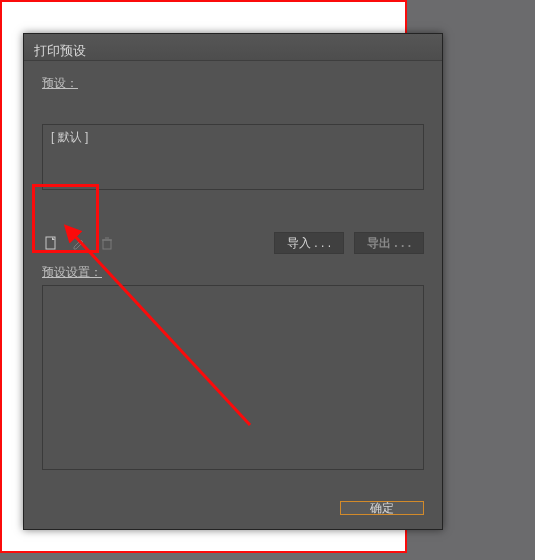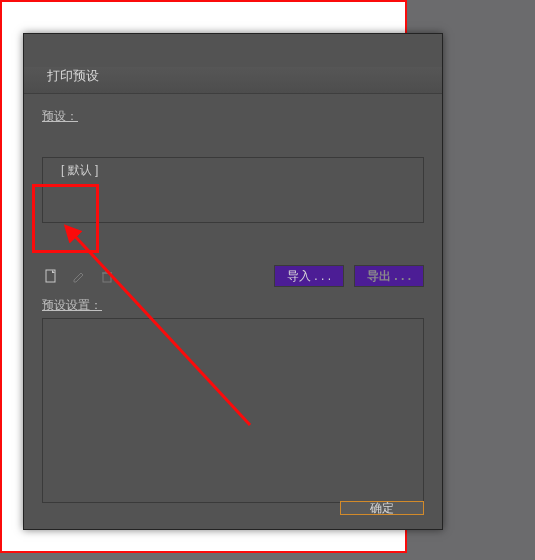--- a/index.html
+++ b/index.html
@@ -24,55 +24,54 @@
     left: 23px; top: 33px;
     width: 420px; height: 497px;
     background: #535353;
     border: 1px solid #232323;
     box-shadow: 0 0 8px rgba(0,0,0,.5);
   }
   .titlebar {
     height: 27px;
     background: linear-gradient(#565656,#4d4d4d);
     border-bottom: 1px solid #3e3e3e;
-    padding: 0 23px;
+    padding: 0 10px;
     display: flex;
-    align-items: flex-start;
+    align-items: flex-end;
     color: #d8d8d8;
     font-size: 13px;
-    margin-top: 33px;
   }
   .content { padding: 14px 18px 12px 18px; }
   .label { color: #c0c0c0; margin-bottom: 4px; text-decoration: underline; }
   .listbox {
     width: 100%; height: 66px;
     background: #535353;
     border: 1px solid #3a3a3a;
-    padding: 3px 18px;
+    padding: 3px 8px;
     color: #cfcfcf;
     line-height: 18px;
     font-size: 12px;
     margin-top: 32px;
   }
   .toolbar {
     display: flex;
     align-items: center;
     margin-top: 42px;
     gap: 10px;
   }
   .icon-btn {
     width: 18px; height: 18px;
     display: flex; align-items: center; justify-content: center;
     color: #bdbdbd;
   }
   .icon-btn.disabled { color: #7a7a7a; }
   .spacer { flex: 1; }
   .btn {
     min-width: 70px; height: 22px;
-    background: #4c1d95;
+    background: #404040;
     border: 1px solid #3a3a3a;
     color: #d8d8d8;
     font-size: 12px;
     padding: 0 8px;
     display: inline-flex;
     align-items: center; justify-content: center;
     cursor: pointer;
   }
   .btn.disabled { color: #8a8a8a; cursor: default; font-weight: bold; }
   .settings-label { margin-top: 10px; }

